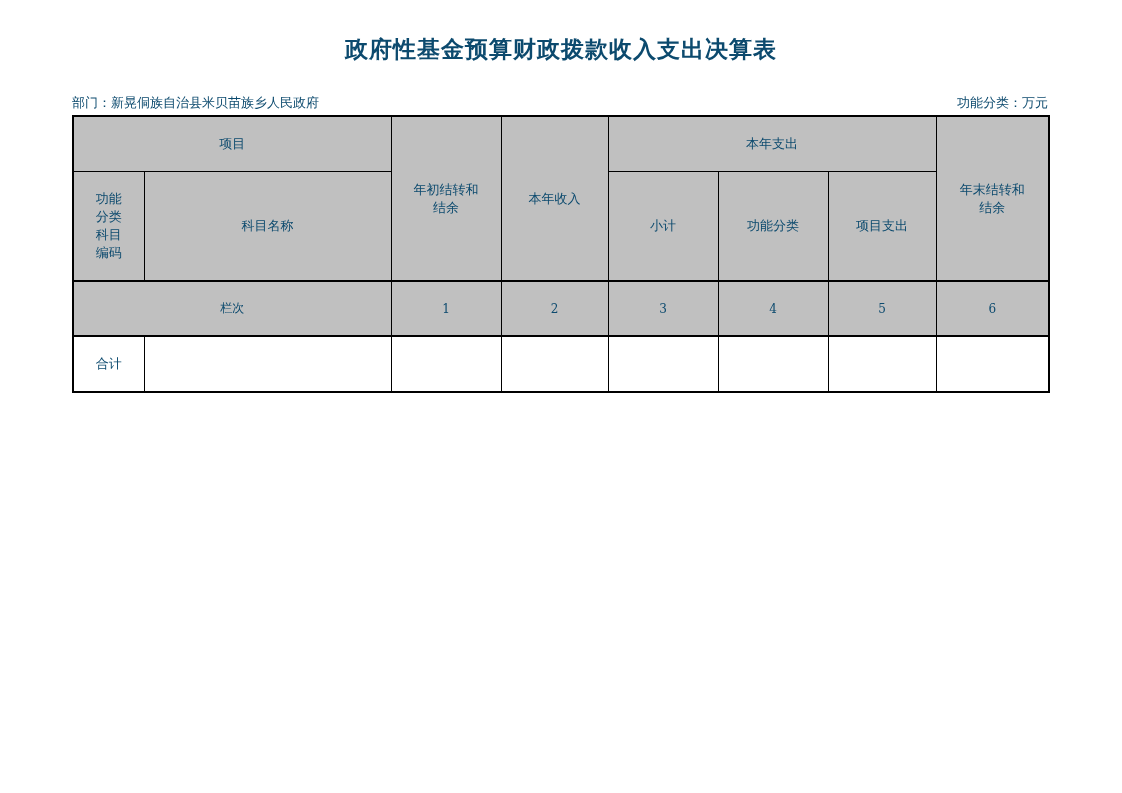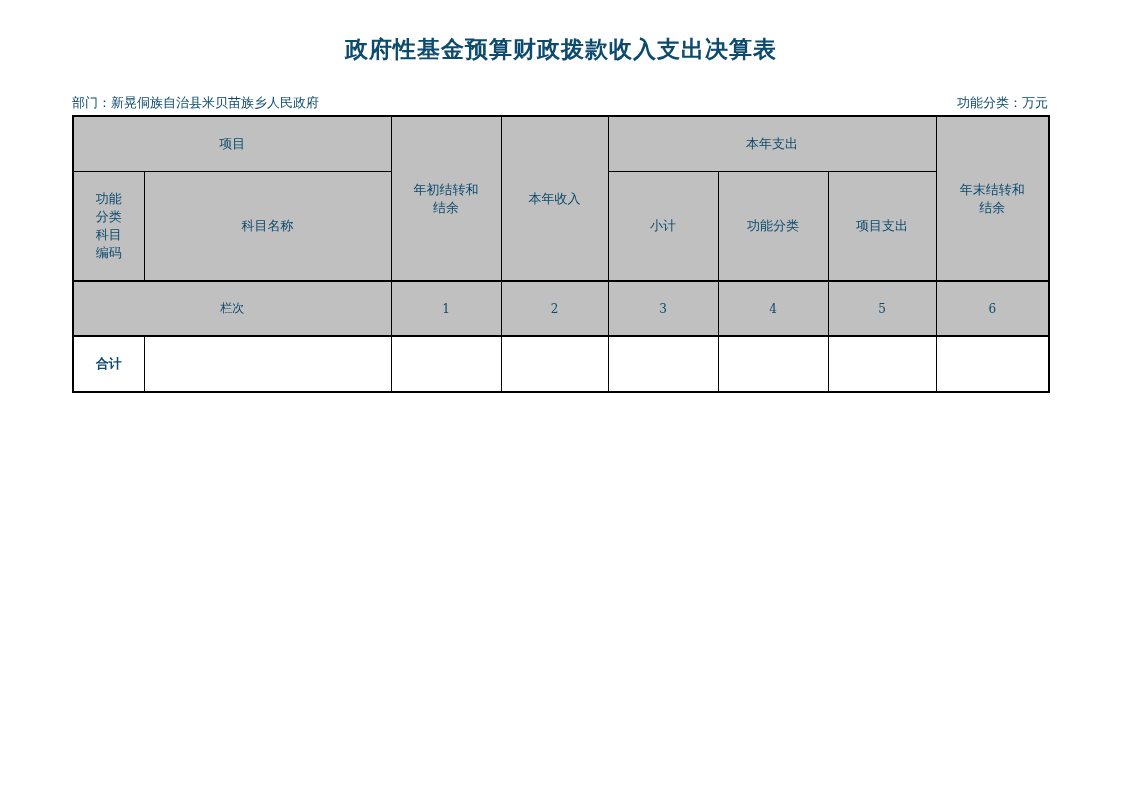--- a/index.html
+++ b/index.html
@@ -59,21 +59,21 @@
   }
   tr.hdr td { background: #c0c0c0; }
   tr.row-group { height: 19px; }
   tr.row-sub { height: 61px; margin-left: 27px; }
   tr.row-lane { height: 22px; }
   tr.row-lane td {
     border-top: 2px solid #000000;
     border-bottom: 2px solid #000000;
     font-size: 12px;
   }
-  tr.row-body { height: 37px; font-weight: bold; }
+  tr.row-body { height: 37px; }
   tr.row-body td { background: #ffffff; }
   td.pre { white-space: pre-line; line-height: 18px; }
   td.left { text-align: left; padding-left: 3px; }
   .notes {
     position: absolute;
     top: 248px;
     left: 72px;
     font-size: 12px;
     line-height: 20px;
   }

